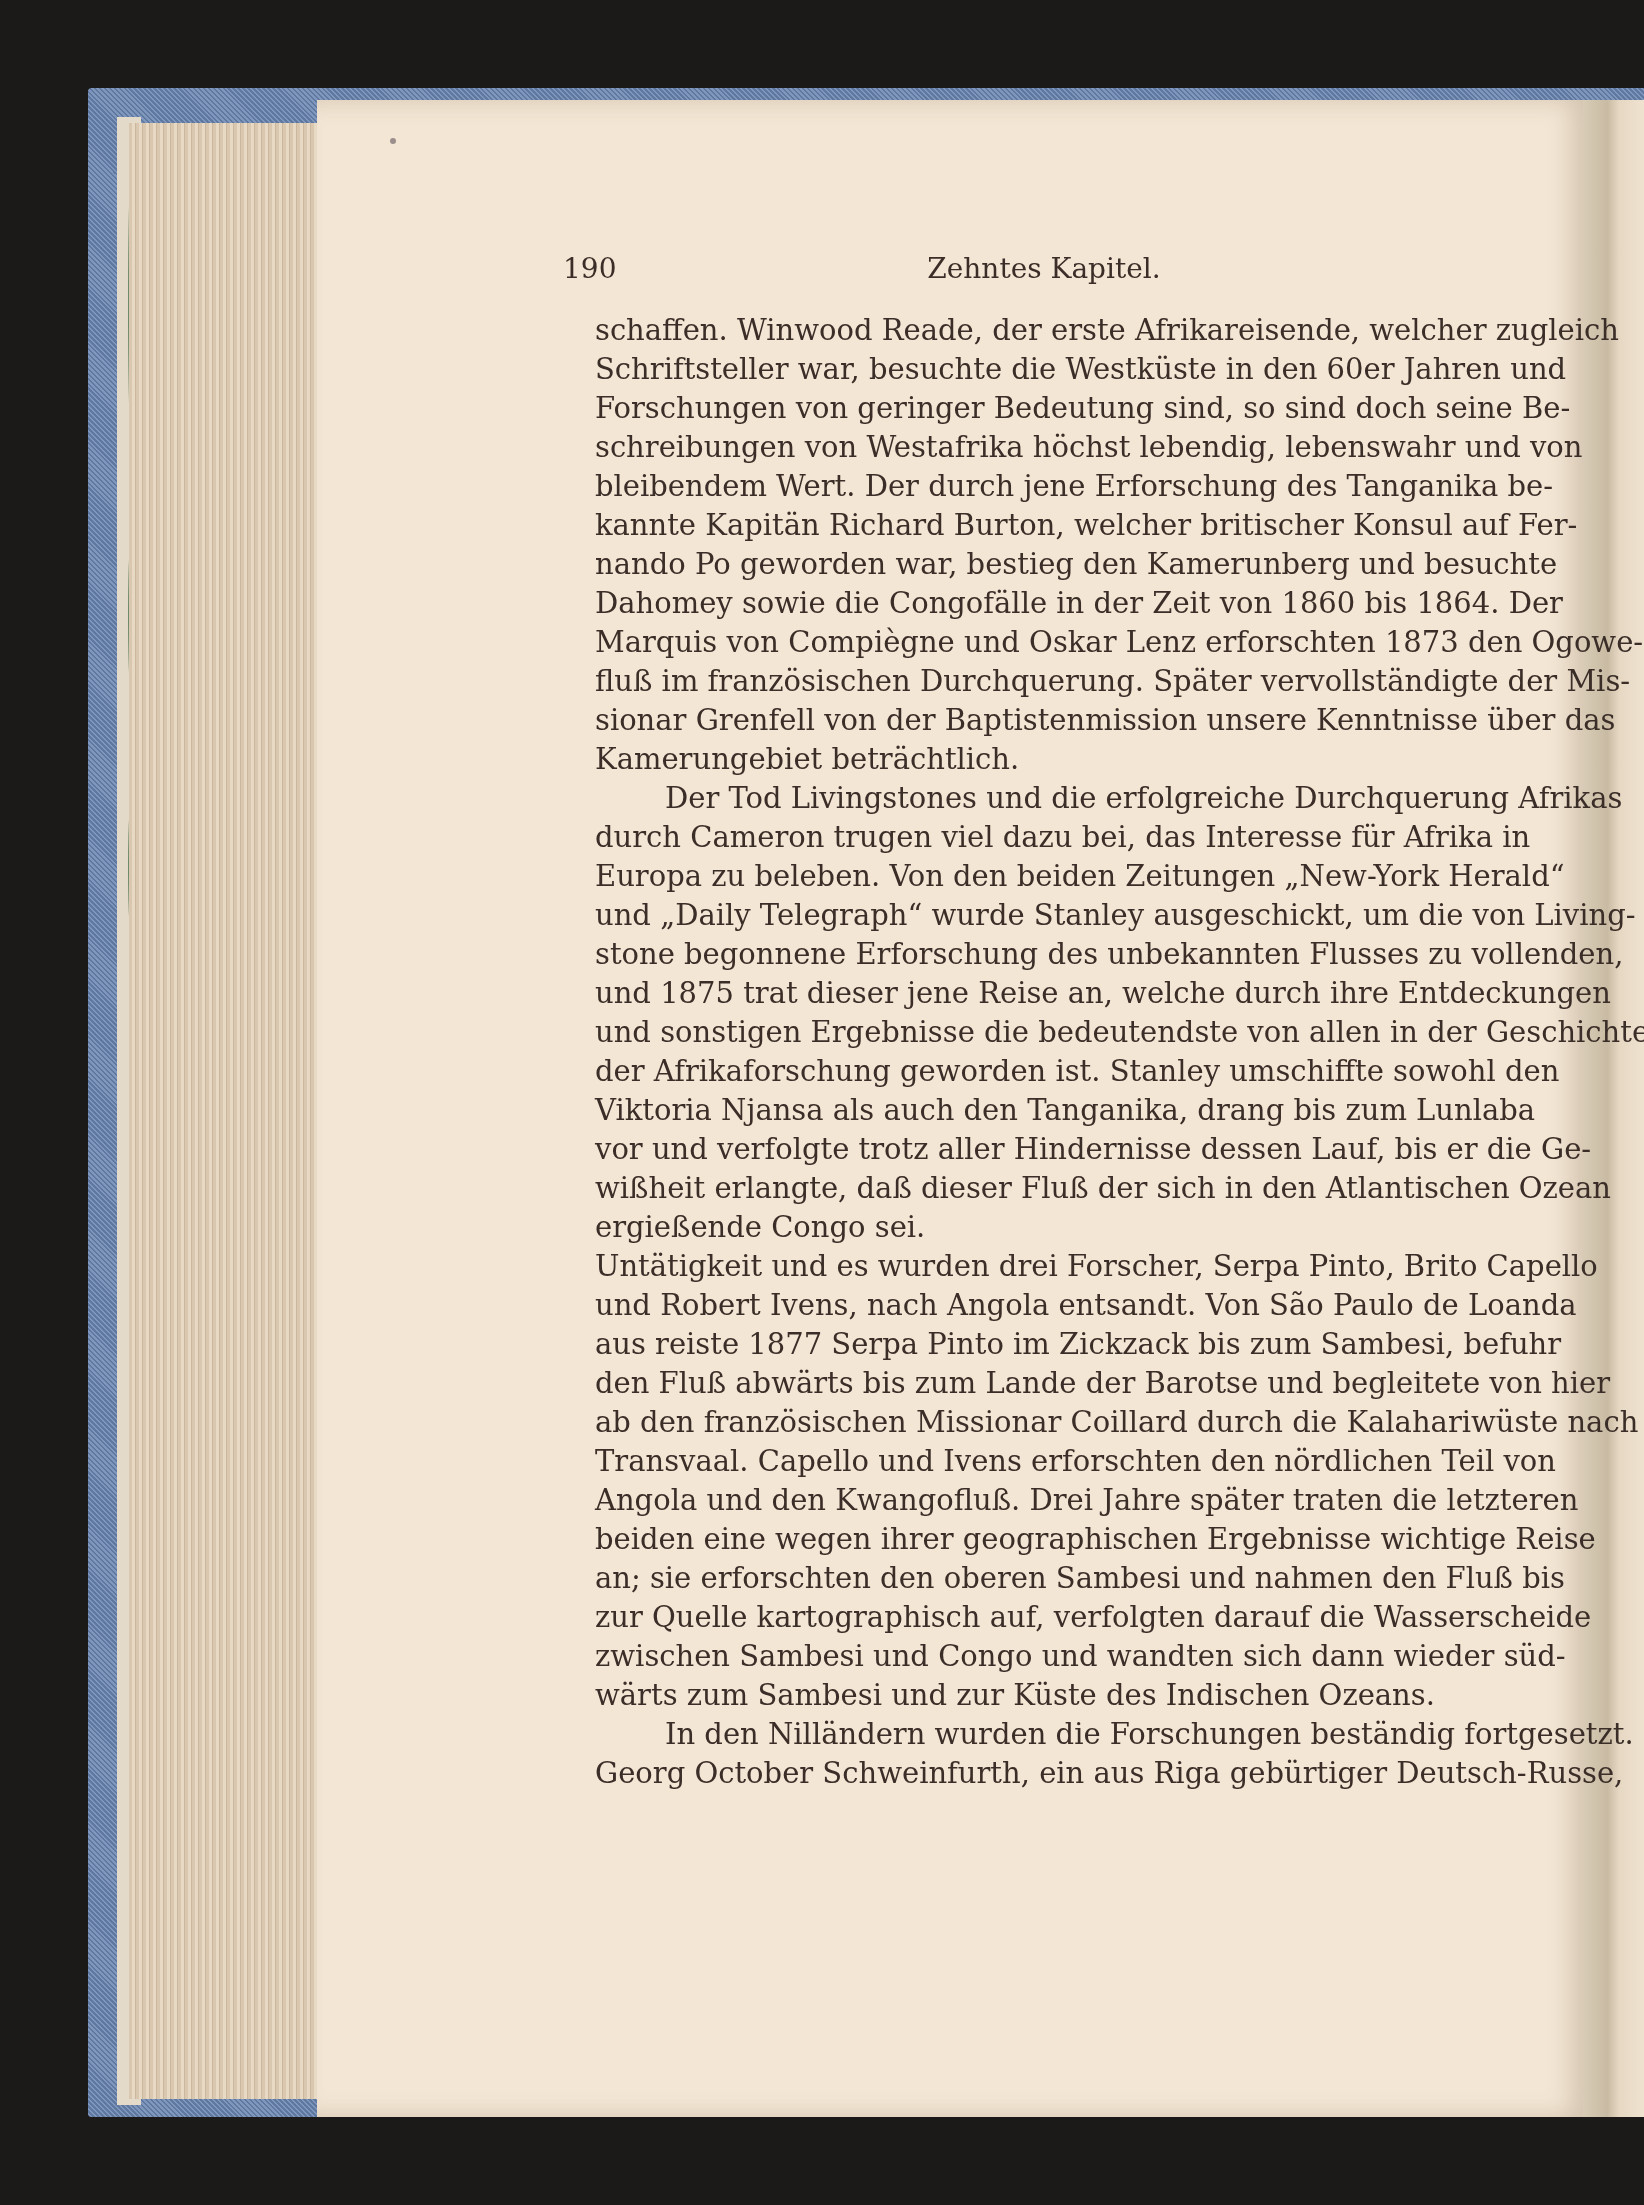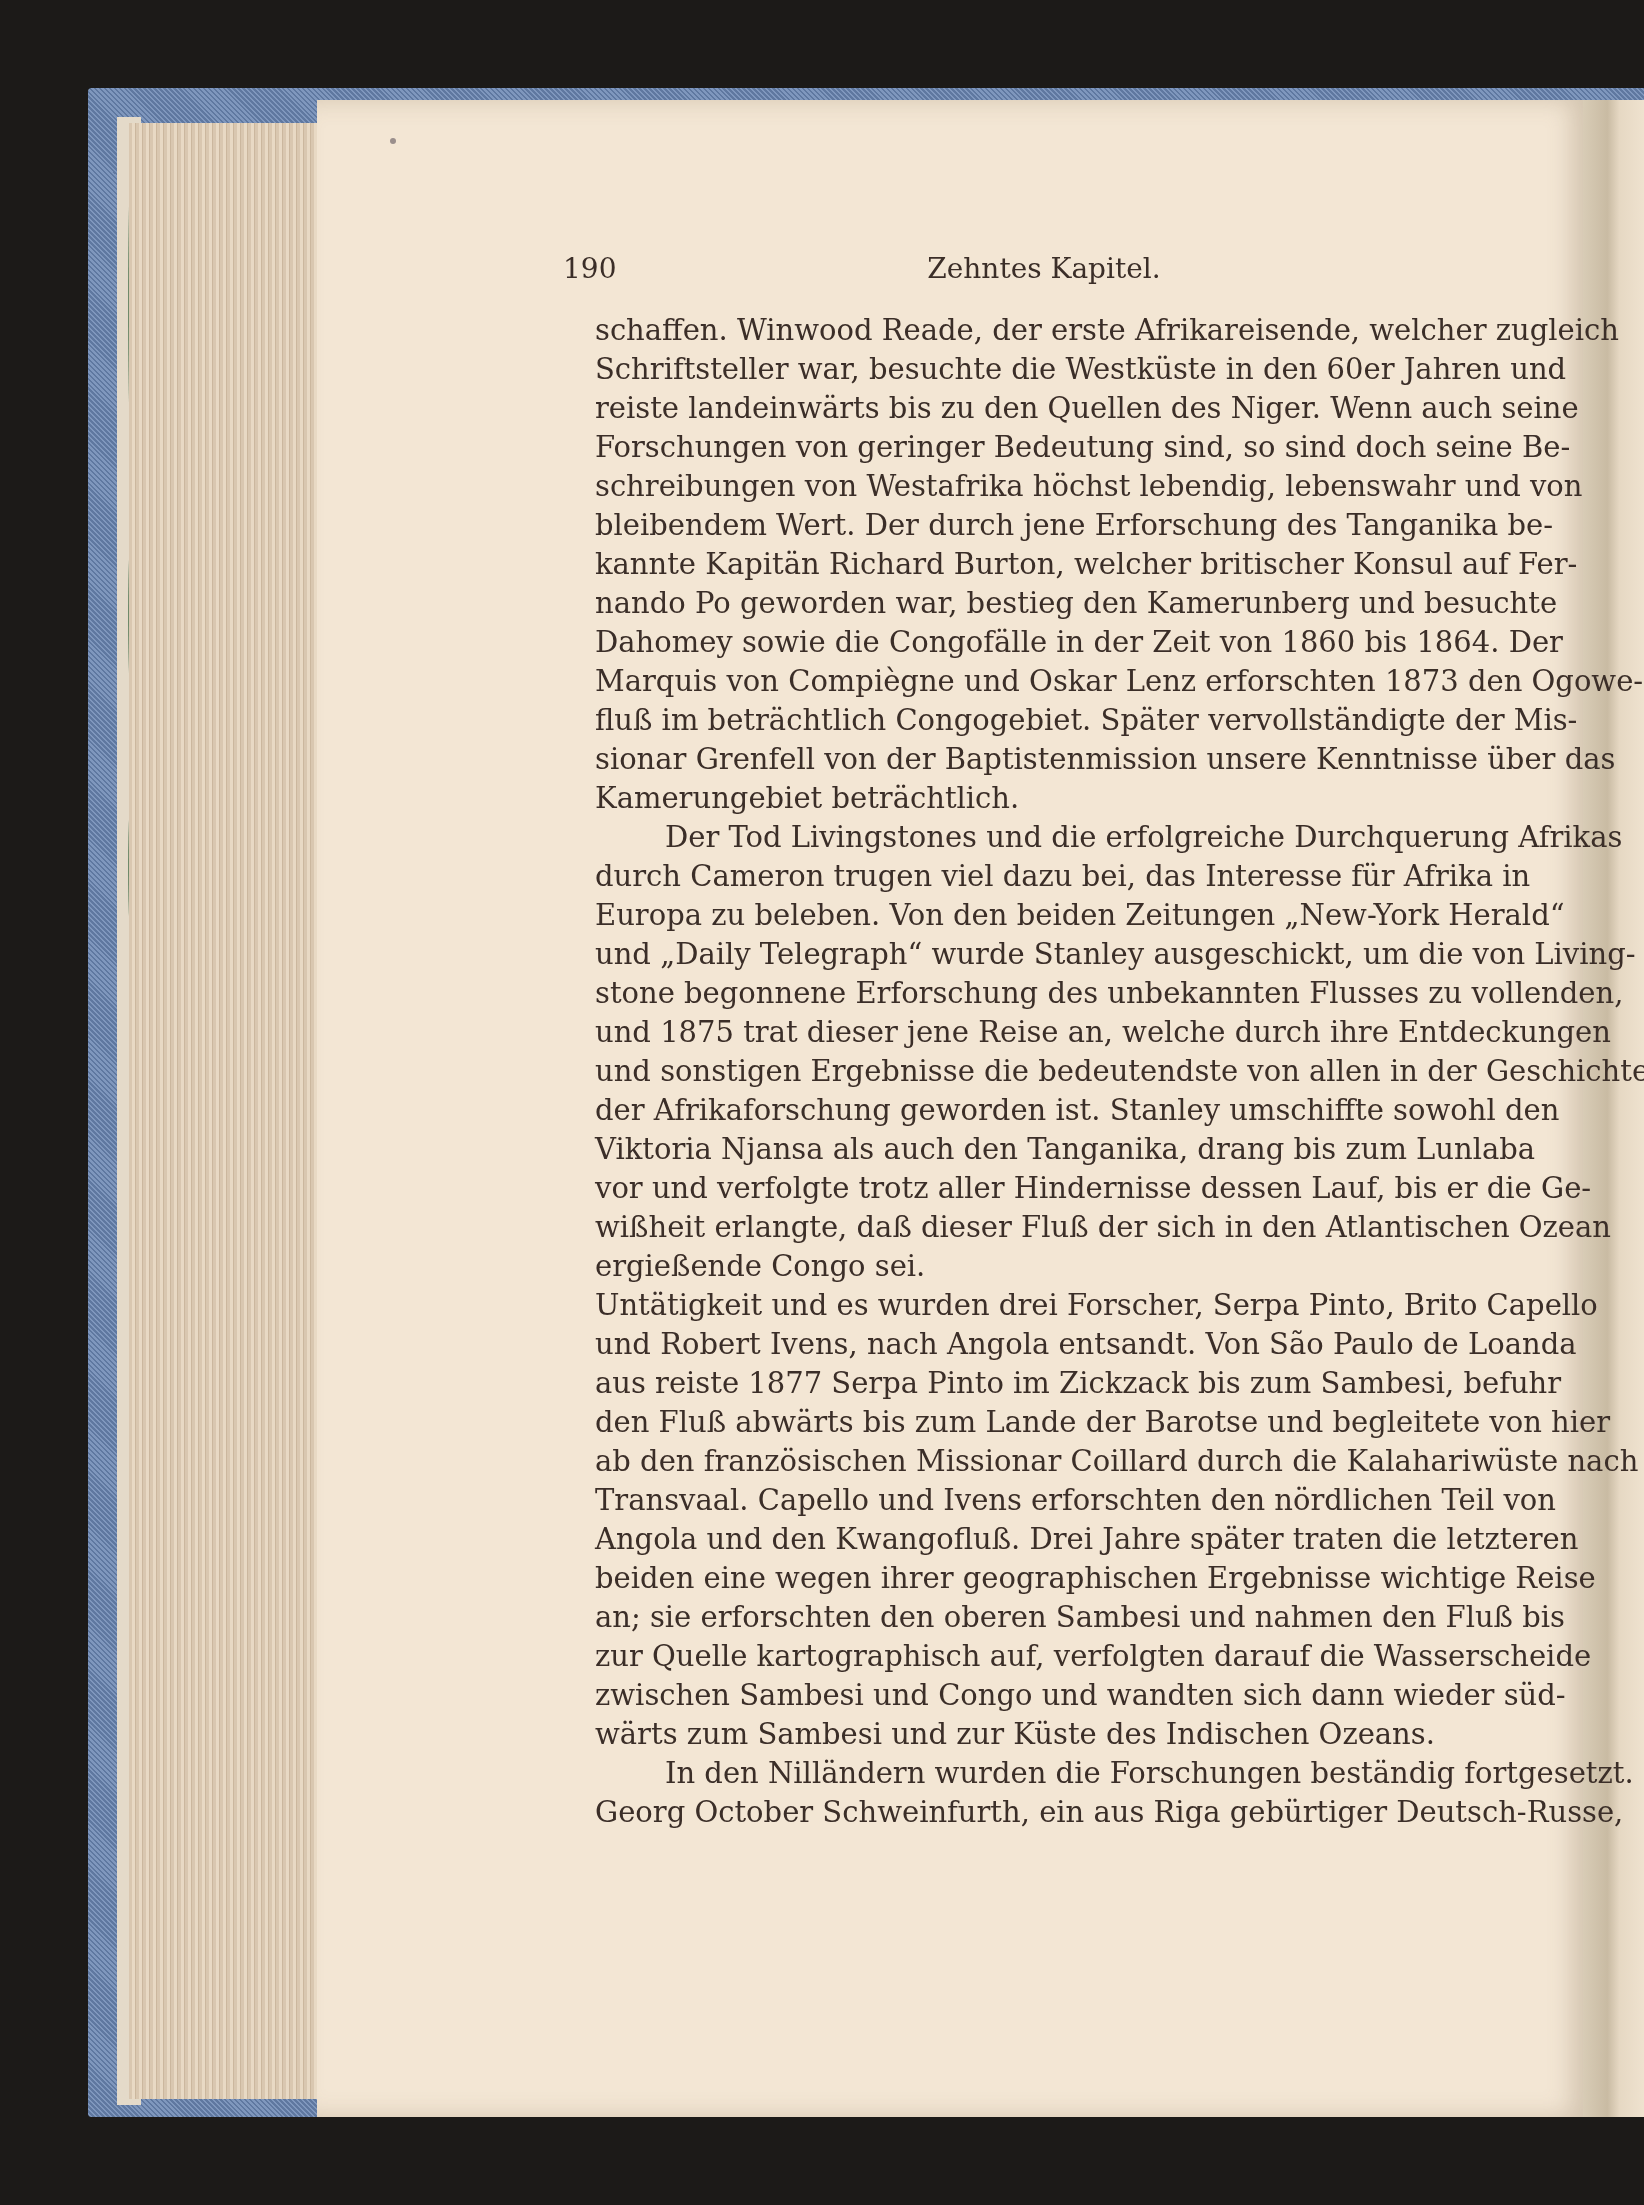--- a/index.html
+++ b/index.html
@@ -62,29 +62,28 @@
 <div class="gutter"></div>
 
 <div class="running-head">
   <span class="page-number">190</span>
   <span class="chapter-title">Zehntes Kapitel.</span>
 </div>
 
 <div class="body-text" id="body-text">
     <span class="line">schaffen. Winwood Reade, der erste Afrikareisende, welcher zugleich</span>
     <span class="line">Schriftsteller war, besuchte die Westküste in den 60er Jahren und</span>
-    <span class="line">reiste landeinwärts bis zu den Quellen des Niger. Wenn auch seine</span>
     <span class="line">Forschungen von geringer Bedeutung sind, so sind doch seine Be-</span>
     <span class="line">schreibungen von Westafrika höchst lebendig, lebenswahr und von</span>
     <span class="line">bleibendem Wert. Der durch jene Erforschung des Tanganika be-</span>
     <span class="line">kannte Kapitän Richard Burton, welcher britischer Konsul auf Fer-</span>
     <span class="line">nando Po geworden war, bestieg den Kamerunberg und besuchte</span>
     <span class="line">Dahomey sowie die Congofälle in der Zeit von 1860 bis 1864. Der</span>
     <span class="line">Marquis von Compiègne und Oskar Lenz erforschten 1873 den Ogowe-</span>
-    <span class="line">fluß im beträchtlich Congogebiet. Später vervollständigte der Mis-</span>
+    <span class="line">fluß im französischen Durchquerung. Später vervollständigte der Mis-</span>
     <span class="line">sionar Grenfell von der Baptistenmission unsere Kenntnisse über das</span>
     <span class="line end">Kamerungebiet beträchtlich.</span>
     <span class="line indent">Der Tod Livingstones und die erfolgreiche Durchquerung Afrikas</span>
     <span class="line">durch Cameron trugen viel dazu bei, das Interesse für Afrika in</span>
     <span class="line">Europa zu beleben. Von den beiden Zeitungen „New-York Herald“</span>
     <span class="line">und „Daily Telegraph“ wurde Stanley ausgeschickt, um die von Living-</span>
     <span class="line">stone begonnene Erforschung des unbekannten Flusses zu vollenden,</span>
     <span class="line">und 1875 trat dieser jene Reise an, welche durch ihre Entdeckungen</span>
     <span class="line">und sonstigen Ergebnisse die bedeutendste von allen in der Geschichte</span>
     <span class="line">der Afrikaforschung geworden ist. Stanley umschiffte sowohl den</span>

